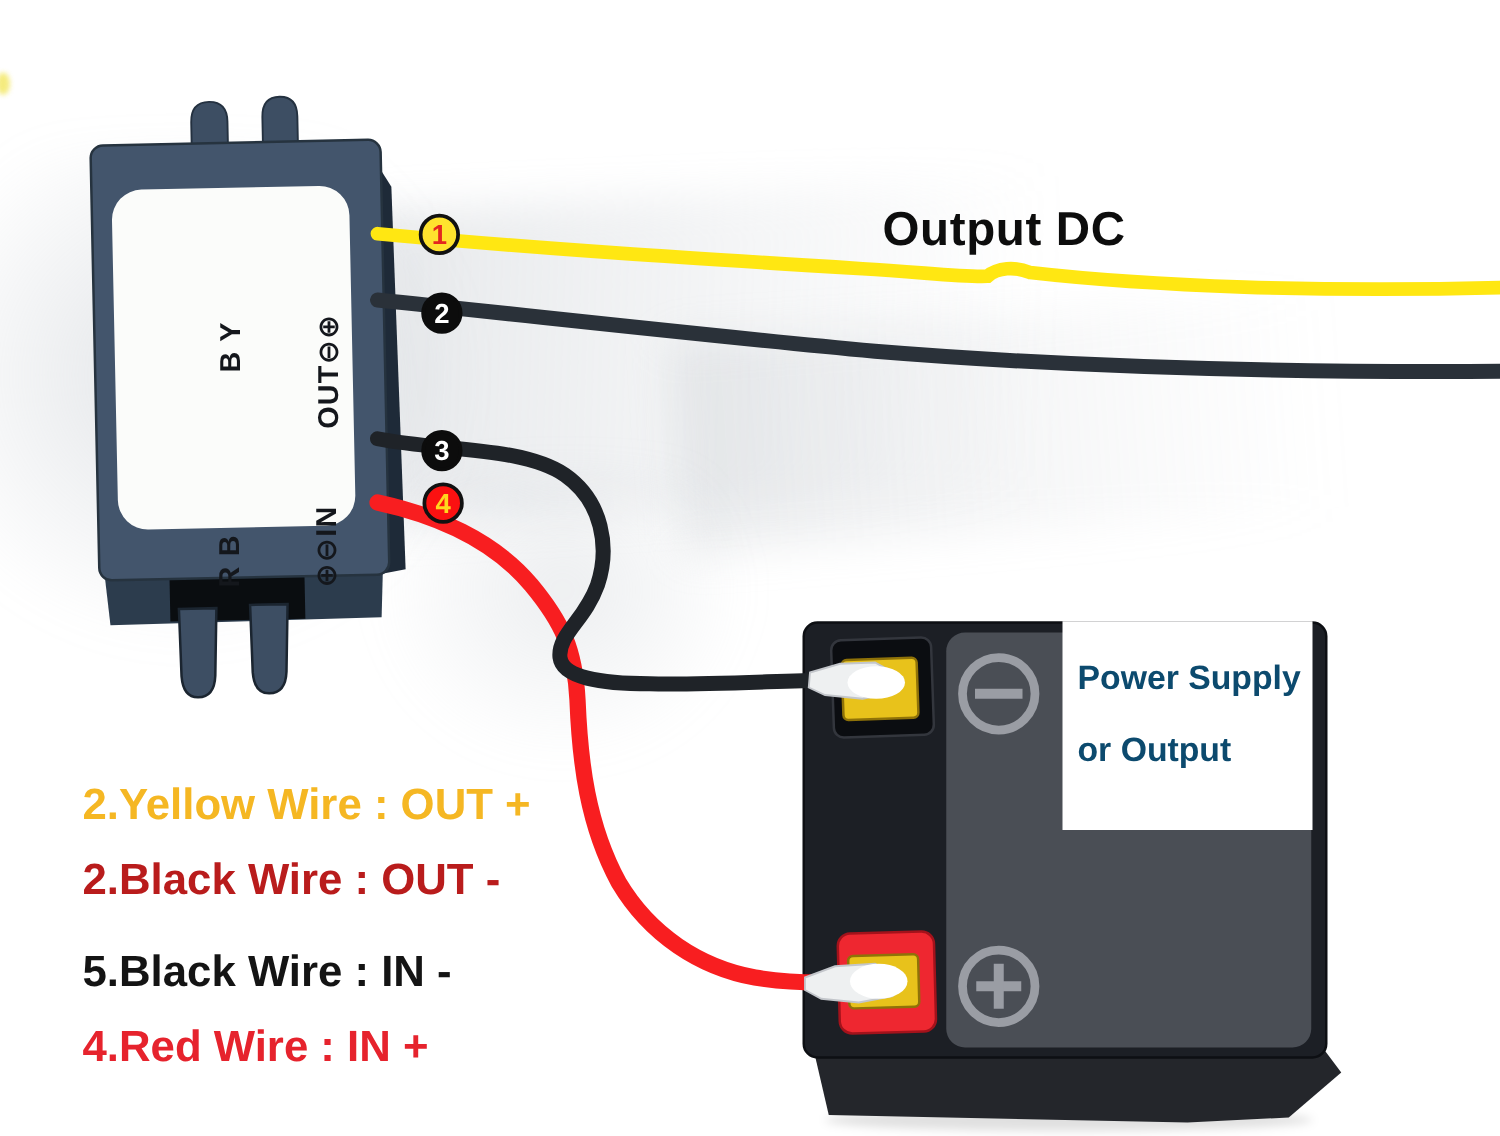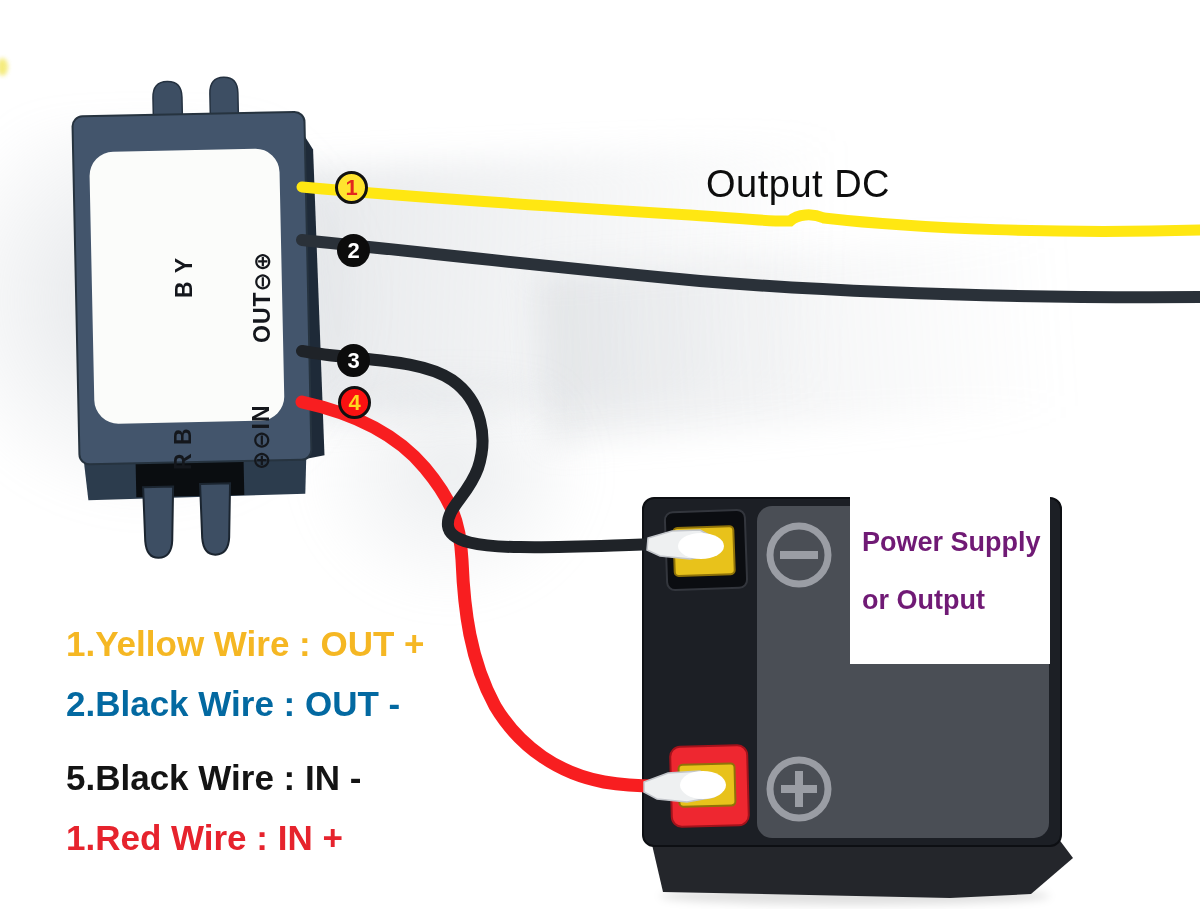--- a/index.html
+++ b/index.html
@@ -19,29 +19,29 @@
   #edge-mark{position:absolute;left:-3px;top:58px;width:11px;height:18px;border-radius:50%;
     background:#f3e868;filter:blur(2px);opacity:.85;z-index:0;}
   svg.diagram{position:absolute;left:0;top:0;z-index:1;}
 
   .overlay{position:absolute;z-index:2;}
   .badge{
     position:absolute;z-index:2;width:33px;height:33px;border-radius:50%;
     border:3px solid #111;box-sizing:border-box;display:flex;align-items:center;justify-content:center;
     font-weight:bold;font-size:22px;line-height:1;
   }
-  #output-dc{left:706px;top:163px;font-size:38px;font-weight:normal;color:#0d0d0d;letter-spacing:.5px;}
+  #output-dc{left:706px;top:163px;font-size:38px;font-weight:bold;color:#0d0d0d;letter-spacing:.5px;}
   .vlabel{
     position:absolute;z-index:2;font-weight:bold;font-size:23px;line-height:26px;color:#14171c;
     letter-spacing:1px;white-space:pre;transform:rotate(-90deg);
   }
   #module-out-label{left:180px;top:196px;width:86px;text-align:right;}
   #module-in-label{left:182px;top:326px;width:80px;text-align:left;}
   #battery-label-box{left:850px;top:497px;width:200px;height:167px;background:#ffffff;}
-  #battery-label-box .bl{position:absolute;left:12px;font-size:27px;font-weight:bold;color:#701a75;white-space:nowrap;}
+  #battery-label-box .bl{position:absolute;left:12px;font-size:27px;font-weight:bold;color:#0c4a6e;white-space:nowrap;}
   #bl1{top:30px;} #bl2{top:88px;}
   .legend-line{position:absolute;left:66px;z-index:2;font-size:35px;font-weight:bold;white-space:nowrap;}
   #legend-0{top:624px;} #legend-1{top:684px;} #legend-2{top:758px;} #legend-3{top:818px;}
 </style>
 </head>
 <body>
 
 <div class="stage">
 
   <div class="streak" id="streakA"></div>
@@ -131,17 +131,17 @@
   <div class="badge" style="left: 337px; top: 344px; background-color: rgb(12, 12, 12); color: rgb(255, 255, 255); border-color: rgb(12, 12, 12);">3</div>
   <div class="badge" style="left: 338px; top: 386px; background-color: rgb(251, 17, 17); color: rgb(255, 215, 30); border-color: rgb(17, 17, 17);">4</div>
 
   <div class="overlay" id="output-dc">Output DC</div>
 
   <div class="overlay" id="battery-label-box">
     <span class="bl" id="bl1">Power Supply</span>
     <span class="bl" id="bl2">or Output</span>
   </div>
 
-  <div class="legend-line" id="legend-0" style="color: rgb(245, 183, 35);">1.Yellow Wire : OUT +</div>
-  <div class="legend-line" id="legend-1" style="color: #0369a1;">2.Black Wire : OUT -</div>
+  <div class="legend-line" id="legend-0" style="color: rgb(245, 183, 35);">2.Yellow Wire : OUT +</div>
+  <div class="legend-line" id="legend-1" style="color: #b91c1c;">2.Black Wire : OUT -</div>
   <div class="legend-line" id="legend-2" style="color: rgb(20, 20, 20);">5.Black Wire : IN -</div>
-  <div class="legend-line" id="legend-3" style="color: rgb(230, 35, 45);">1.Red Wire : IN +</div>
+  <div class="legend-line" id="legend-3" style="color: rgb(230, 35, 45);">4.Red Wire : IN +</div>
 </div>
 
 </body></html>

